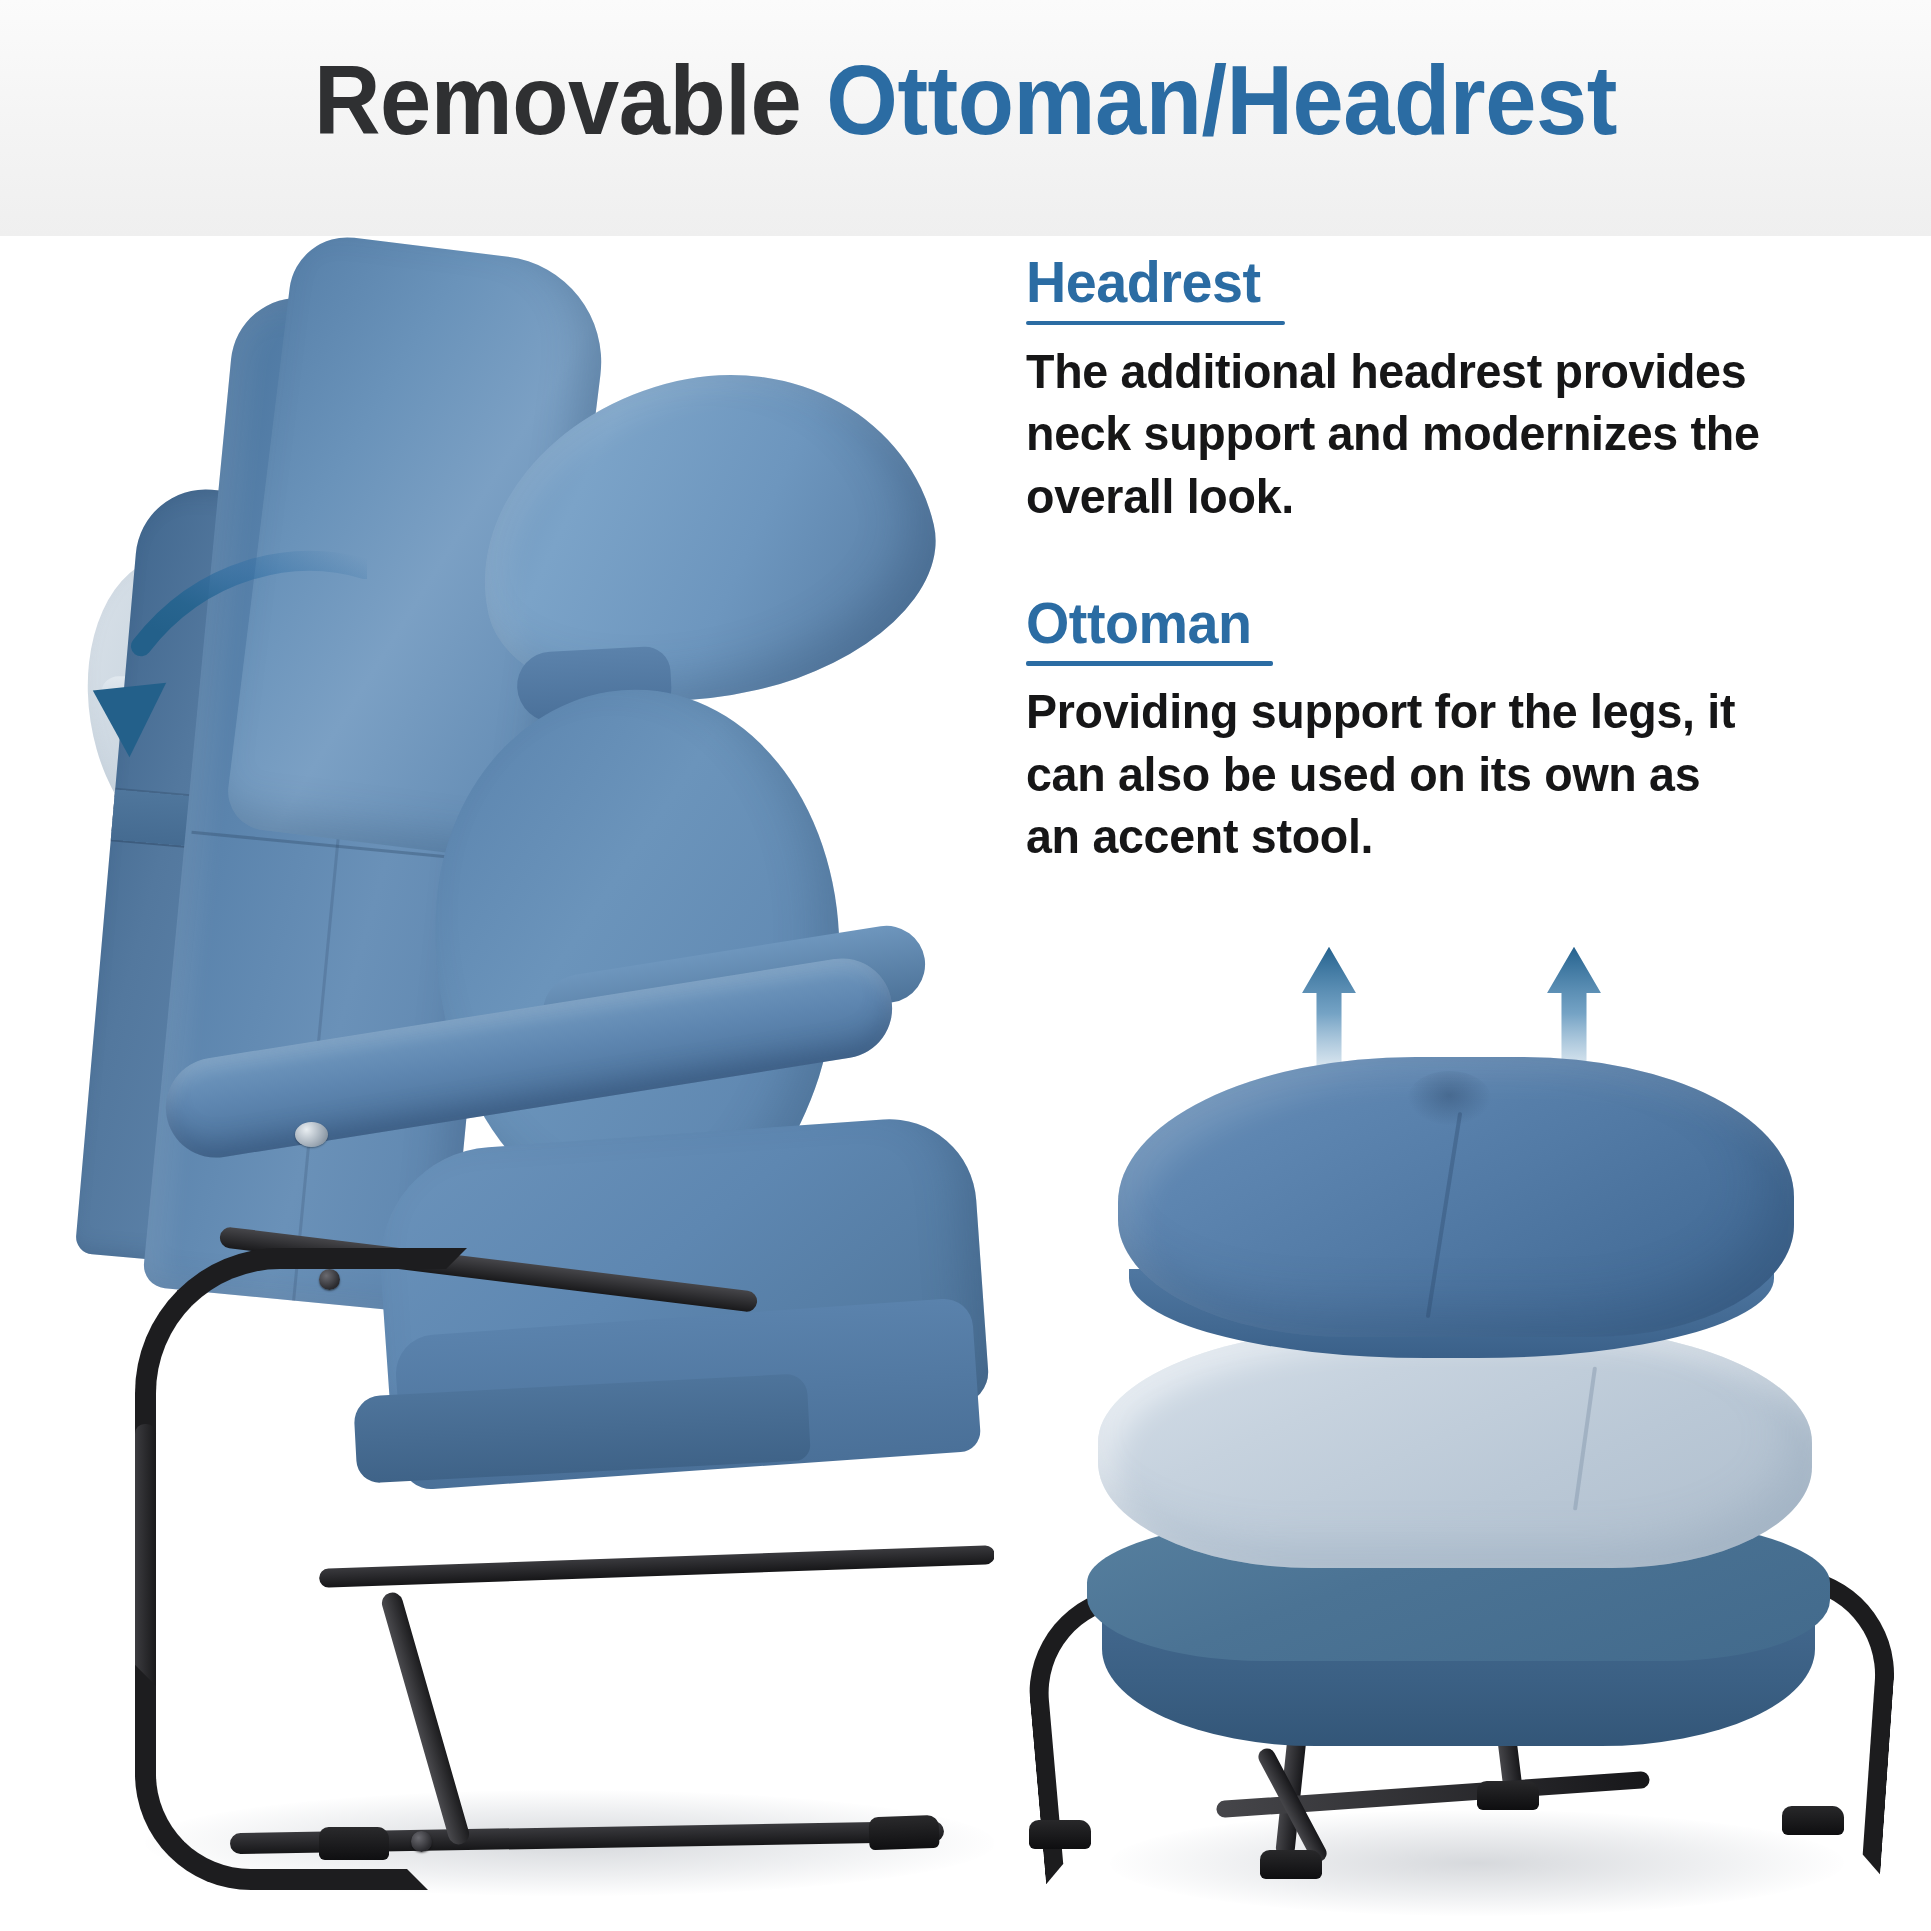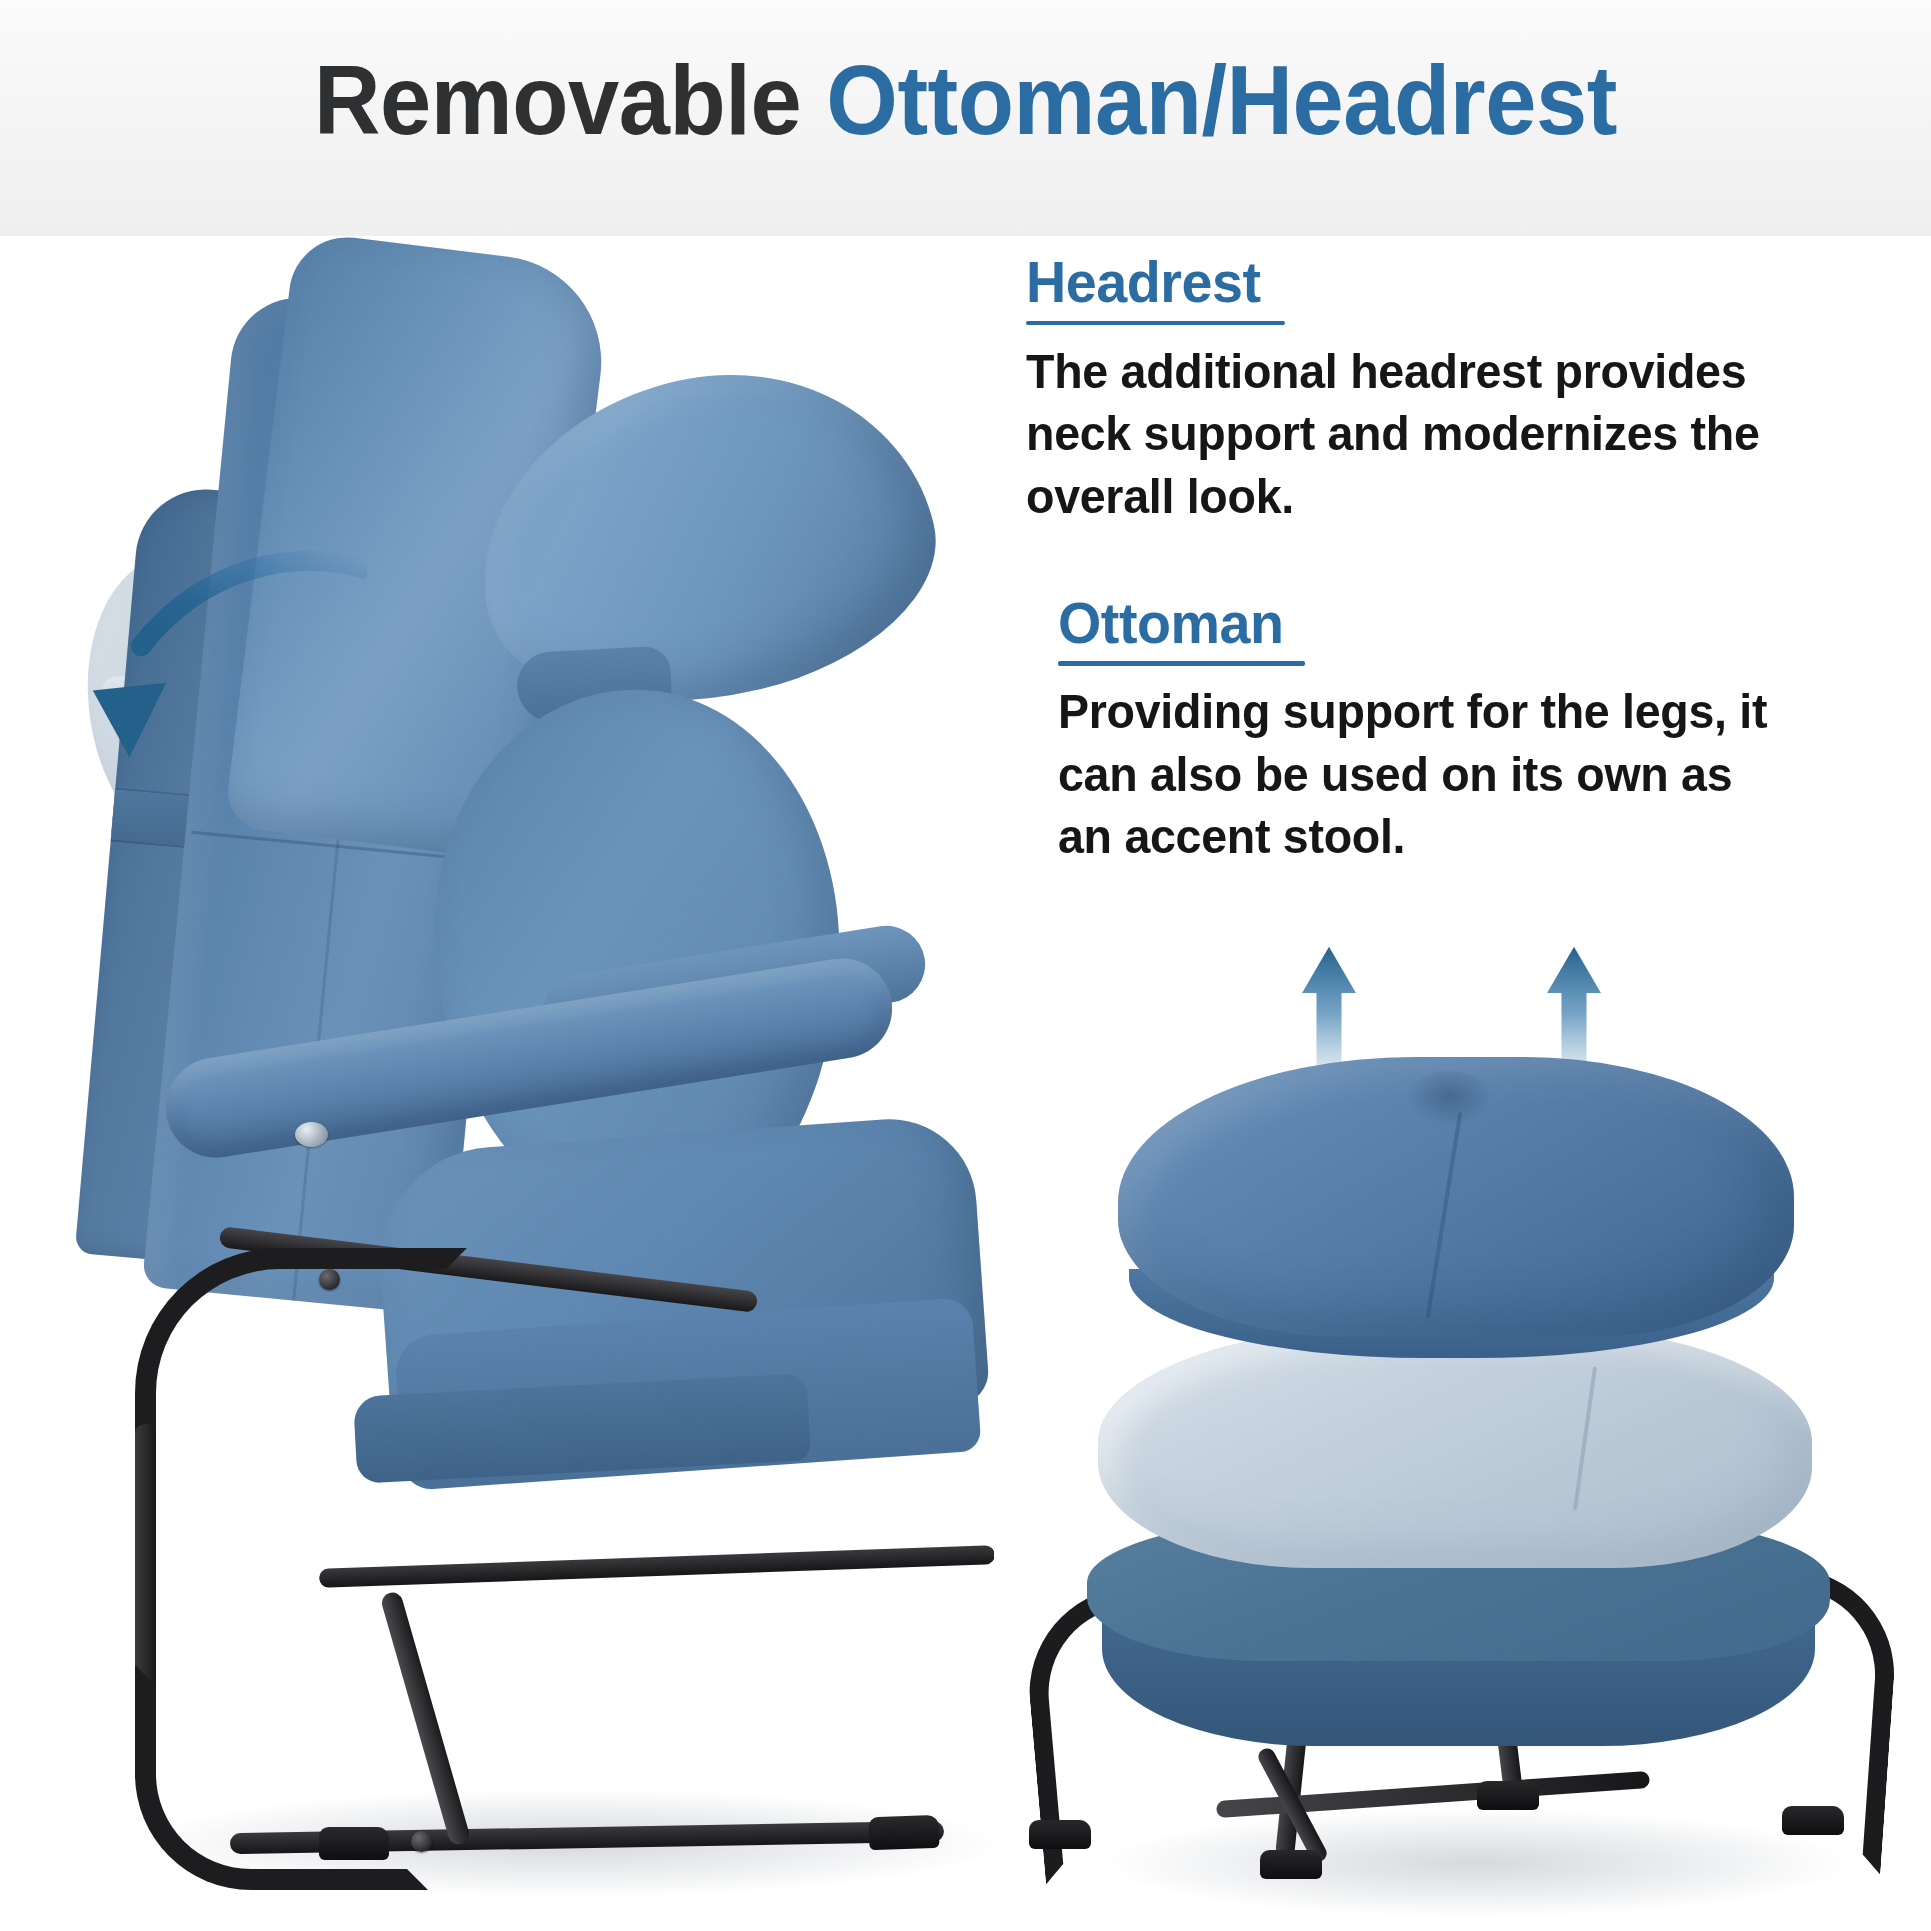--- a/index.html
+++ b/index.html
@@ -412,21 +412,21 @@
     border-radius: 9.7px 11.6px 5.8px 5.8px;
   }
 
   
   .text-col {
     position: absolute;
     left: 1026px; top: 15.4px;
     width: 821px;
   }
   .section { margin-bottom: 64px; }
-  .section:last-child { margin-bottom: 0; margin-left: 32px; }
+  .section:last-child { margin-bottom: 0; }
 
   .sec-head {
     display: inline-block;
     color: #2b6ca3;
     font-size: 58px;
     font-weight: 700;
     line-height: 1.06;
     letter-spacing: -0.5px;
     transform: scaleX(0.96);
     transform-origin: left center;

